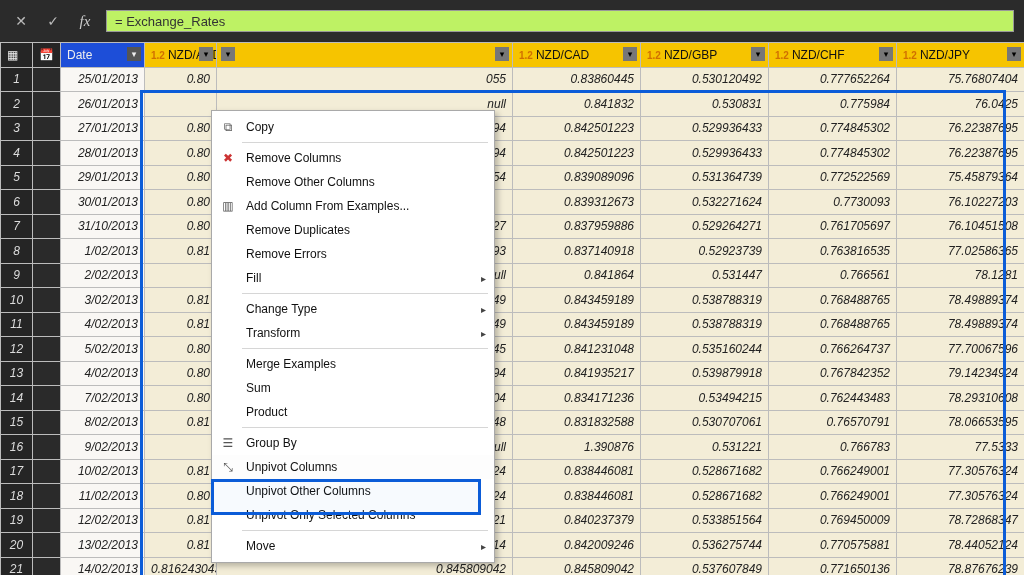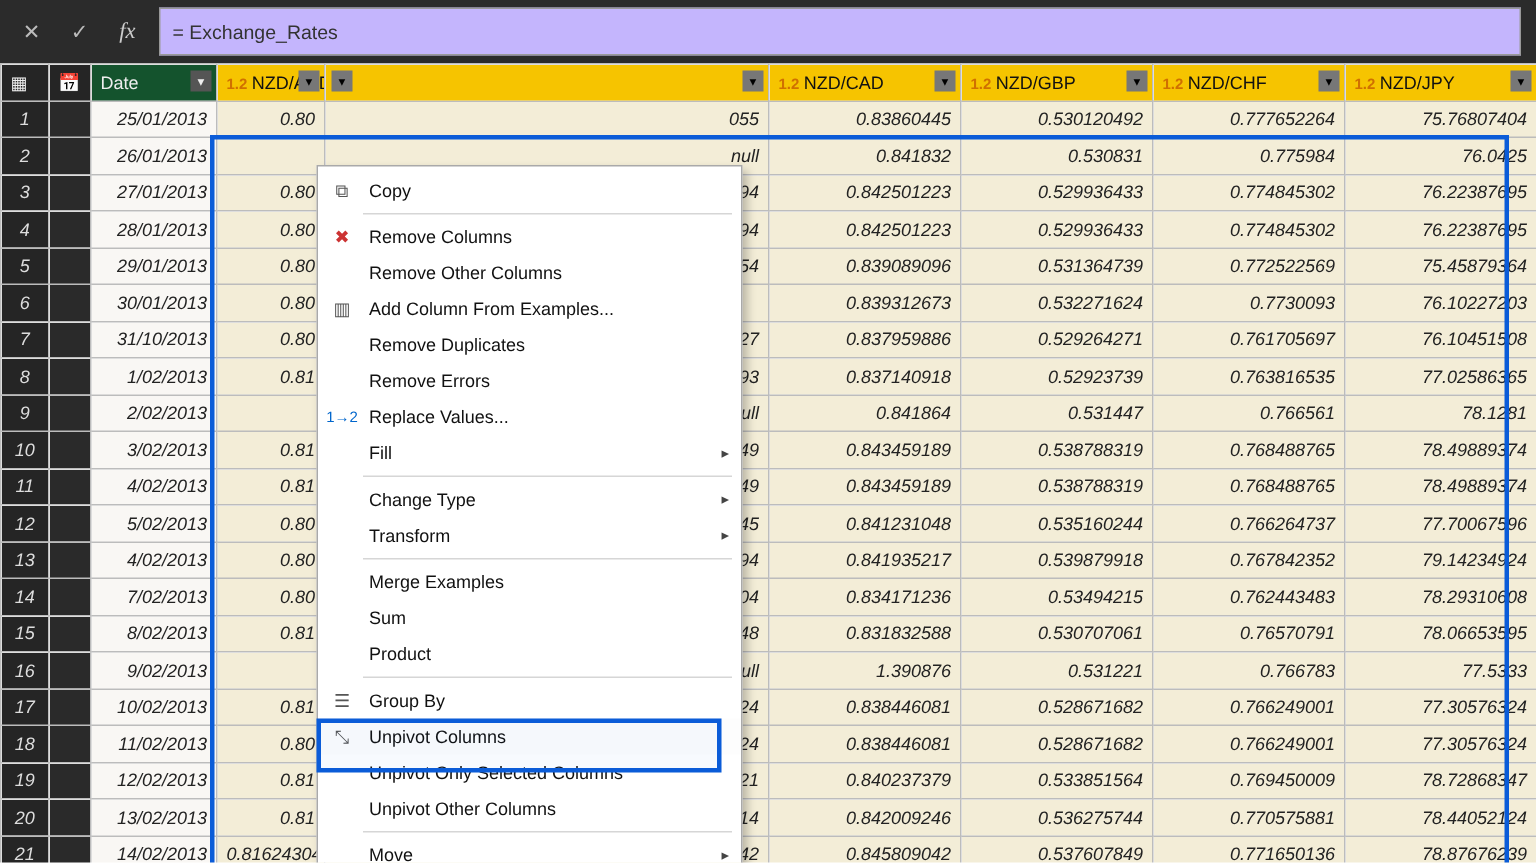--- a/index.html
+++ b/index.html
@@ -22,22 +22,22 @@
     gap: 10px;
     color: #ddd;
   }
   .fb-btn {
     width: 22px; height: 22px; display: flex; align-items:center; justify-content:center;
     color: #bbb; font-size: 14px;
   }
   .fb-fx { font-style: italic; font-family: "Cambria Math", serif; color: #ccc; font-size: 15px;}
   .formula-input {
     flex: 1;
-    height: 32px;
-    background: #c4b5fd;
+    height: 22px;
+    background: #bef264;
     border: 1px solid #999;
     padding: 2px 8px;
     font-size: 13px;
     color: #333;
   }
   .grid-wrap { position: relative; }
   .selection-box {
     position: absolute;
     border: 3px solid #0b5cd8;
     pointer-events: none;
@@ -61,21 +61,21 @@
   }
   th, td {
     border: 1px solid #bcbcbc;
     height: 24.5px;
     padding: 0 6px;
     white-space: nowrap;
     overflow: hidden;
     font-size: 12px;
   }
   thead th {
-    background: #14532d;
+    background: #1d4ed8;
     color: #eee;
     font-weight: normal;
     text-align: left;
     position: relative;
   }
   thead th.sel {
     background: #f6c400;
     color: #111;
   }
   .col-type {
@@ -426,24 +426,20 @@
     <div class="item" data-name="menu-add-column-examples">
         <span class="icon" data-name="add-column-icon">▥</span>
         <span>Add Column From Examples...</span>
       </div>
     <div class="item" data-name="menu-remove-duplicates">
         <span>Remove Duplicates</span>
       </div>
     <div class="item" data-name="menu-remove-errors">
         <span>Remove Errors</span>
       </div>
-    <div class="item" data-name="menu-replace-values">
-        <span class="icon" data-name="replace-icon" style="color:#06c;font-size:10px">1→2</span>
-        <span>Replace Values...</span>
-      </div>
     <div class="item" data-name="menu-fill">
         <span>Fill</span>
         <span class="arrow" data-name="chevron-right-icon">▸</span>
       </div>
     <div class="sep" data-name="menu-separator"></div>
     <div class="item" data-name="menu-change-type">
         <span>Change Type</span>
         <span class="arrow" data-name="chevron-right-icon">▸</span>
       </div>
     <div class="item" data-name="menu-transform">
@@ -462,25 +458,25 @@
       </div>
     <div class="sep" data-name="menu-separator"></div>
     <div class="item" data-name="menu-group-by">
         <span class="icon" data-name="group-by-icon">☰</span>
         <span>Group By</span>
       </div>
     <div class="item" data-name="menu-unpivot-columns">
         <span class="icon" data-name="unpivot-icon">⤡</span>
         <span>Unpivot Columns</span>
       </div>
+    <div class="item" data-name="menu-unpivot-other-columns">
+        <span>Unpivot Other Columns</span>
+      </div>
     <div class="item" data-name="menu-unpivot-selected-columns">
         <span>Unpivot Only Selected Columns</span>
-      </div>
-    <div class="item" data-name="menu-unpivot-other-columns">
-        <span>Unpivot Other Columns</span>
       </div>
     <div class="sep" data-name="menu-separator"></div>
     <div class="item" data-name="menu-move">
         <span>Move</span>
         <span class="arrow" data-name="chevron-right-icon">▸</span>
       </div>
   </div>
 
   <div class="highlight-box" data-name="highlight-unpivot-columns"></div>
 </div>

